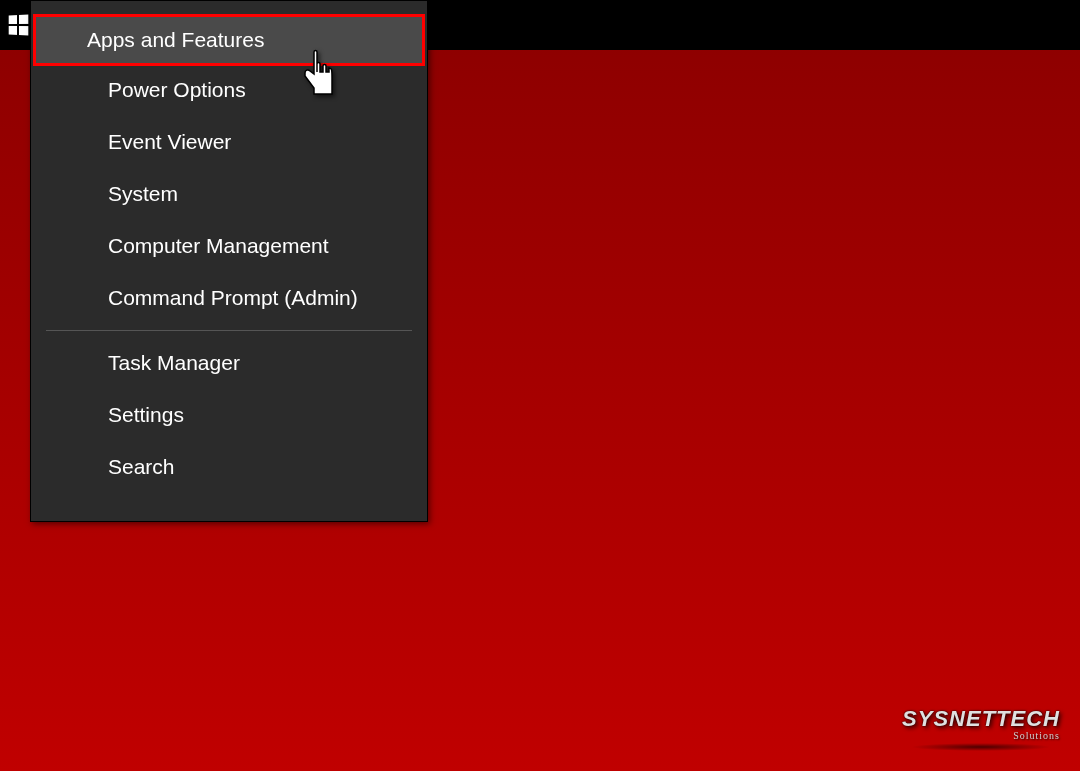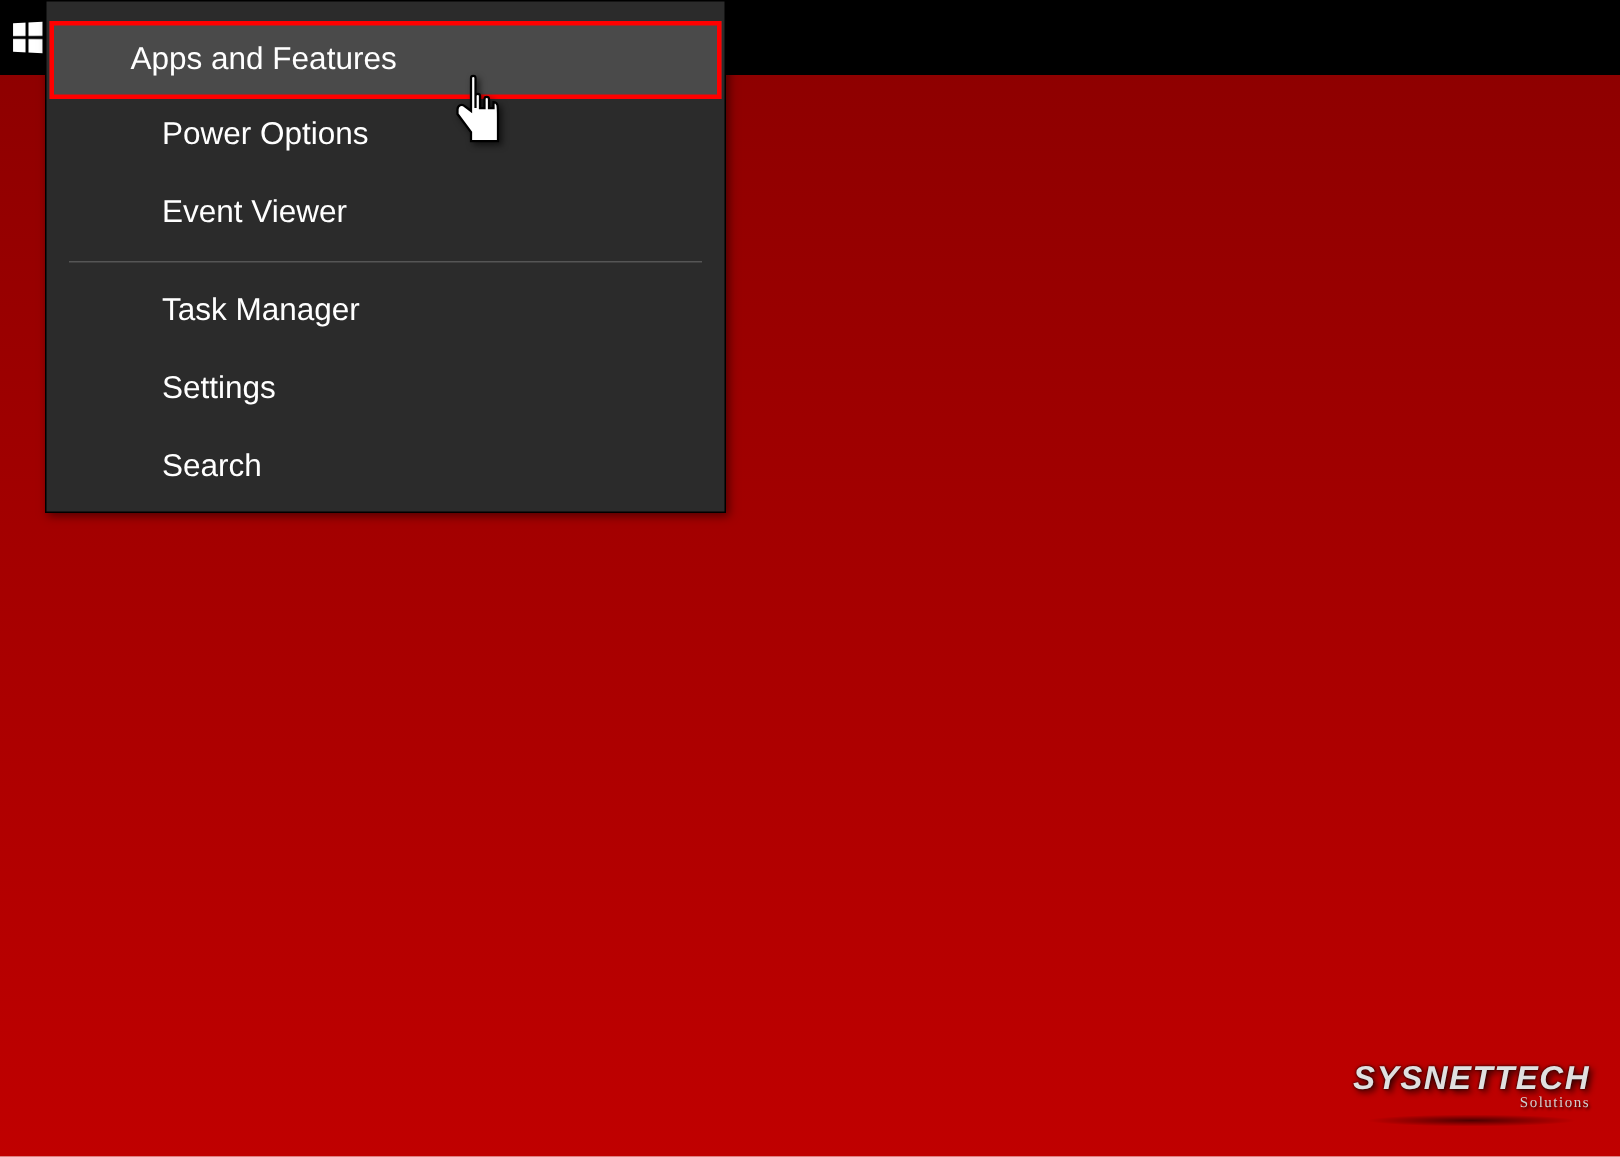--- a/index.html
+++ b/index.html
@@ -43,25 +43,25 @@
       height: 20px;
       transform: perspective(40px) rotateY(-12deg);
     }
     .win-logo div {
       background: #ffffff;
     }
     .context-menu {
       position: absolute;
       top: 0;
       left: 30px;
-      width: 454px;
+      width: 398px;
       background: #2b2b2b;
       z-index: 10;
       padding-top: 15px;
-      padding-bottom: 4px;
+      padding-bottom: 28px;
       border: 1px solid #000;
       box-shadow: 2px 2px 6px rgba(0,0,0,0.5);
     }
     .menu-item {
       padding: 14px 20px 14px 54px;
       color: #ffffff;
       font-size: 21px;
       font-weight: 300;
       cursor: pointer;
       position: relative;
@@ -133,20 +133,29 @@
 <div class="context-menu">
   <div class="menu-item highlighted">
     <span>Apps and Features</span>
   </div>
   <div class="menu-item">
     <span>Power Options</span>
   </div>
   <div class="menu-item">
     <span>Event Viewer</span>
   </div>
+  <div class="menu-item">
+    <span>System</span>
+  </div>
+  <div class="menu-item">
+    <span>Computer Management</span>
+  </div>
+  <div class="menu-item">
+    <span>Command Prompt (Admin)</span>
+  </div>
 
   <div class="menu-divider"></div>
 
   <div class="menu-item">
     <span>Task Manager</span>
   </div>
   <div class="menu-item">
     <span>Settings</span>
   </div>
   <div class="menu-item">

